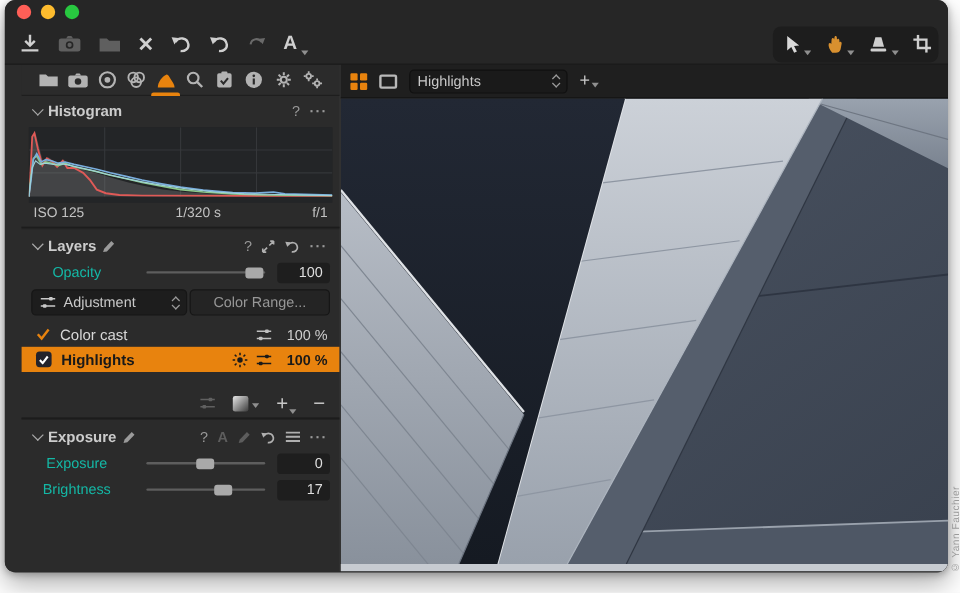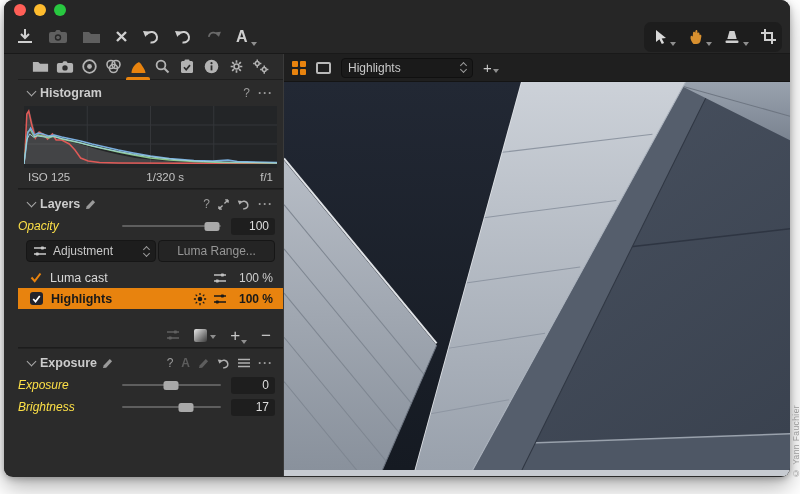--- a/index.html
+++ b/index.html
@@ -49,21 +49,21 @@
   .dim { color:#5d5d5d !important; }
 
   
   .hist-plot { margin:2px 6px 0 6px; background:#232527; }
   .hist-meta { display:flex; justify-content:space-between; padding:3px 10px 5px 10px;
     color:#c2c2c2; font-size:11.5px; }
   .sep { height:2px; background:#222222; border-top:1px solid #1c1c1c; }
 
   
   .slider-row { display:flex; align-items:center; height:22px; padding:0 8px 0 0; }
-  .slider-label { width:104px; text-align:left; color:#fde047; font-size:12px; padding-right:12px;font-style:italic; }
+  .slider-label { width:104px; text-align:center; color:#14b8a6; font-size:12px; padding-right:12px; }
   .track { position:relative; flex:1; height:14px; }
   .track::before { content:""; position:absolute; left:0; right:0; top:6px; height:2px; background:#5e5e5e; border-radius:1px; }
   .handle { position:absolute; top:2.5px; width:15px; height:9px; background:#a9a9a9;
     border-radius:2.5px; transform:translateX(-50%); }
   .valbox { width:44px; height:17px; margin-left:10px; background:#1e1e1e; border-radius:3px;
     color:#dedede; font-size:12px; text-align:right; padding:1px 6px 0 0; }
 
   
   .adj-row { display:flex; align-items:center; gap:2px; padding:3px 8px 5px 8px; }
   .dropdown { display:flex; align-items:center; gap:6px; width:130px; height:22px;
@@ -357,28 +357,28 @@
                 </g>
                 <rect x="9" y="1.8" width="3.6" height="3.4" rx="1" fill="#c9c9c9"></rect>
                 <rect x="3" y="8.8" width="3.6" height="3.4" rx="1" fill="#c9c9c9"></rect>
               </svg>
             <span class="lbl">Adjustment</span>
             <span class="updown">
                 <i class="up"></i>
                 <i class="dn"></i>
               </span>
           </span>
-          <span class="luma-btn">Luma Range...</span>
+          <span class="luma-btn">Color Range...</span>
         </div>
 
         <div class="layer-row">
           <svg class="ic" width="12" height="11" viewBox="0 0 12 11">
               <path d="M1.5 5.5l3.2 3.6L10.5 1.5" stroke="#e8830e" stroke-width="2" fill="none"></path>
             </svg>
-          <span class="name">Luma cast</span>
+          <span class="name">Color cast</span>
           <span class="row-icons">
             <svg class="ic" width="14" height="12" viewBox="0 0 16 14">
                 <g stroke="#c0c0c0" stroke-width="1.5">
                   <path d="M1 3.5h14M1 10.5h14"></path>
                 </g>
                 <rect x="9" y="1.8" width="3.6" height="3.4" rx="1" fill="#c0c0c0"></rect>
                 <rect x="3" y="8.8" width="3.6" height="3.4" rx="1" fill="#c0c0c0"></rect>
               </svg>
             <span class="layer-pct" style="color:#cfcfcf">100 %</span>
           </span>

